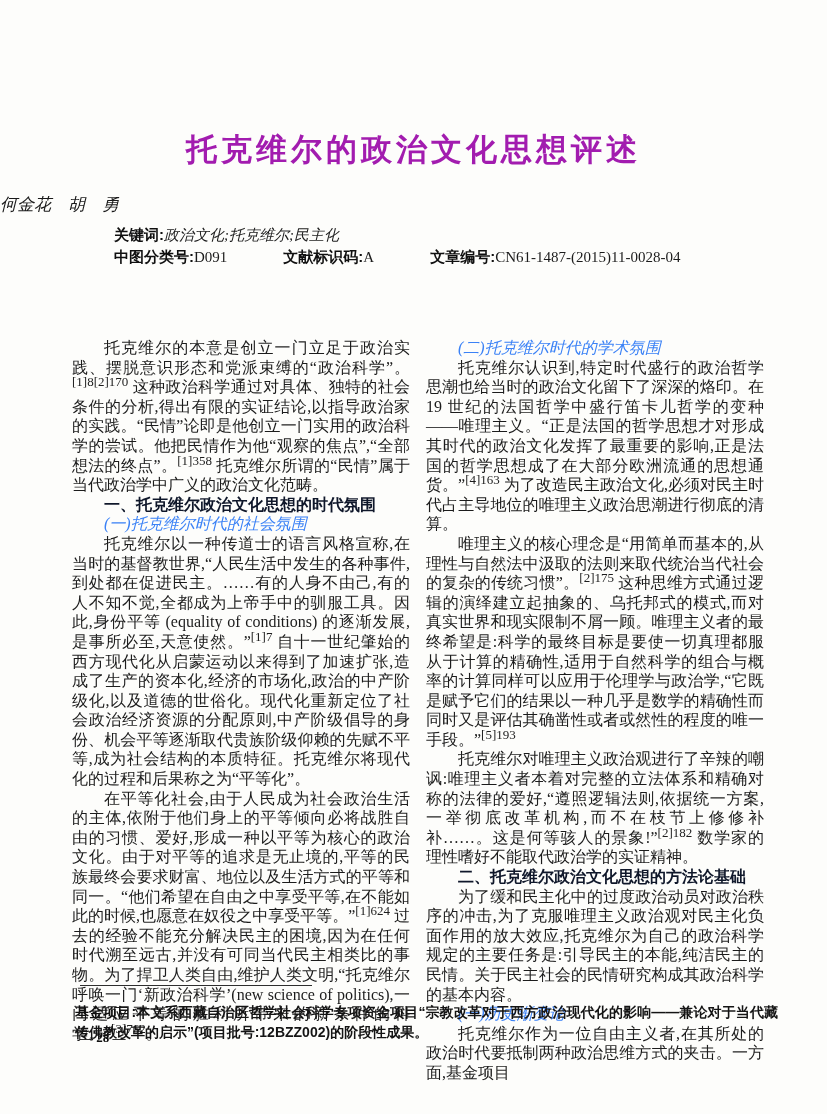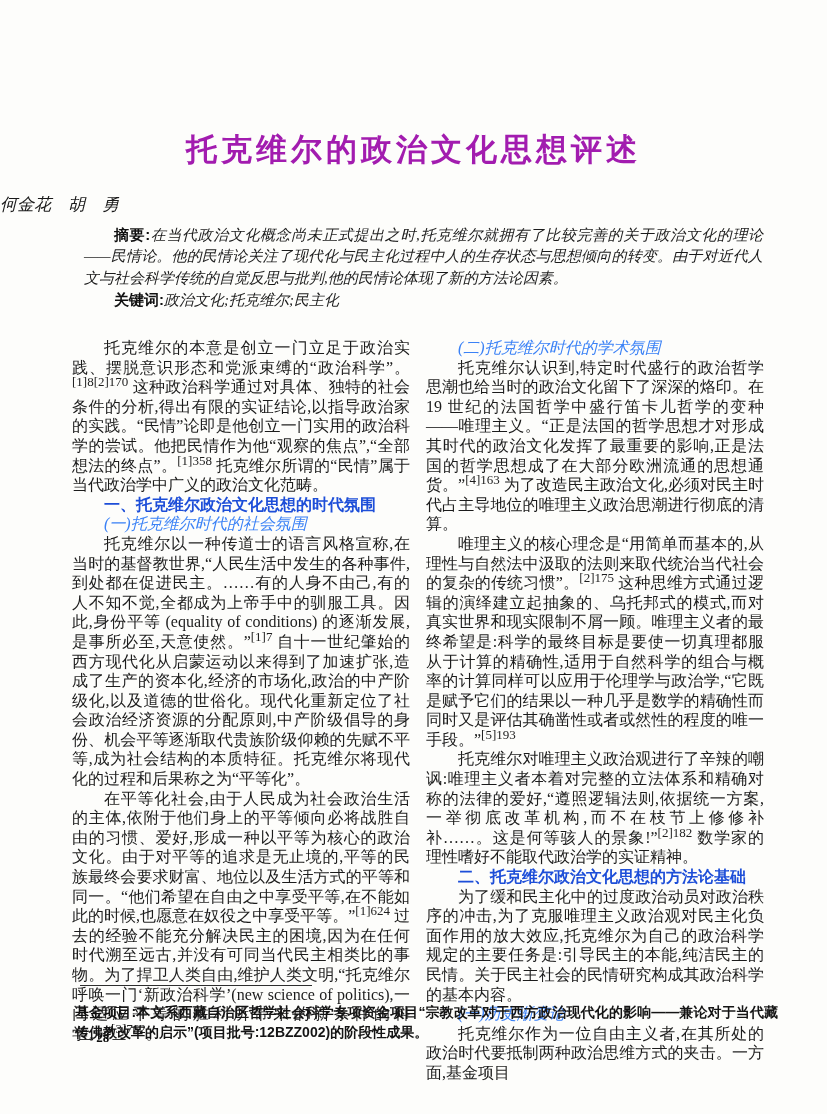--- a/index.html
+++ b/index.html
@@ -36,21 +36,21 @@
     display:flex;gap:16px;
   }
   .col{width:338px;}
   .para{
     margin:0;text-indent:2em;text-align:justify;
     font-size:16px;line-height:19.6px;color:#1c1c1c;
   }
   .para sup{font-size:13px;line-height:0;vertical-align:super;letter-spacing:0;}
   .s-h{
     font-family:"Liberation Sans","DejaVu Sans",sans-serif;
-    font-weight:bold;color:#1d4ed8;
+    font-weight:bold;color:#0f172a;
   }
   .s-sub{font-style:italic;color:#3b82f6;}
   .foot-rule{
     position:absolute;top:985px;left:80px;width:232px;height:0;
     border-top:1.6px solid #2e2e2e;
   }
   .fund{
     position:absolute;top:991px;left:63px;width:703px;margin:12px;
     font-size:14px;line-height:19.5px;text-align:justify;
     font-family:"Liberation Sans","DejaVu Sans",sans-serif;
@@ -64,22 +64,24 @@
 </head>
 <body>
 
 <div class="page">
 
   <h1 class="title">托克维尔的政治文化思想评述</h1>
 
   <div class="authors">何金花　胡　勇</div>
 
   <div class="frontmatter">
-    <p class="fm-line"><span class="lbl">摘要:</span><span>在当代政治文化概念尚未正式提出之时,托克维尔就拥有了比较完善的关于政治文化的理论——民情论。他的民情论关注了现代化与民主化过程中人的生存状态与思想倾向的转变。由于对近代人文与社会科学传统的自觉反思与批判,他的民情论体现了新的方法论因素。</span></p>
     <p class="fm-line"><span class="lbl">关键词:</span><span>政治文化;托克维尔;民主化</span></p>
+    <p class="fm-line cls">
+      <span class="pair"><span class="lbl">中图分类号:</span><span>D091</span></span><span class="pair"><span class="lbl">文献标识码:</span><span>A</span></span><span class="pair"><span class="lbl">文章编号:</span><span>CN61-1487-(2015)11-0028-04</span></span>
+    </p>
   </div>
 
   <div class="columns">
     <div class="col">
         <p class="para s-body">托克维尔的本意是创立一门立足于政治实践、摆脱意识形态和党派束缚的“政治科学”。<sup>[1]8[2]170</sup> 这种政治科学通过对具体、独特的社会条件的分析,得出有限的实证结论,以指导政治家的实践。“民情”论即是他创立一门实用的政治科学的尝试。他把民情作为他“观察的焦点”,“全部想法的终点”。<sup>[1]358</sup> 托克维尔所谓的“民情”属于当代政治学中广义的政治文化范畴。</p>
         <p class="para s-h">一、托克维尔政治文化思想的时代氛围</p>
         <p class="para s-sub">(一)托克维尔时代的社会氛围</p>
         <p class="para s-body">托克维尔以一种传道士的语言风格宣称,在当时的基督教世界,“人民生活中发生的各种事件,到处都在促进民主。……有的人身不由己,有的人不知不觉,全都成为上帝手中的驯服工具。因此,身份平等 (equality of conditions) 的逐渐发展,是事所必至,天意使然。”<sup>[1]7</sup> 自十一世纪肇始的西方现代化从启蒙运动以来得到了加速扩张,造成了生产的资本化,经济的市场化,政治的中产阶级化,以及道德的世俗化。现代化重新定位了社会政治经济资源的分配原则,中产阶级倡导的身份、机会平等逐渐取代贵族阶级仰赖的先赋不平等,成为社会结构的本质特征。托克维尔将现代化的过程和后果称之为“平等化”。</p>
         <p class="para s-body">在平等化社会,由于人民成为社会政治生活的主体,依附于他们身上的平等倾向必将战胜自由的习惯、爱好,形成一种以平等为核心的政治文化。由于对平等的追求是无止境的,平等的民族最终会要求财富、地位以及生活方式的平等和同一。“他们希望在自由之中享受平等,在不能如此的时候,也愿意在奴役之中享受平等。”<sup>[1]624</sup> 过去的经验不能充分解决民主的困境,因为在任何时代溯至远古,并没有可同当代民主相类比的事物。为了捍卫人类自由,维护人类文明,“托克维尔呼唤一门‘新政治科学’(new science of politics),一门适应平等的胜利所带来的新条件的科学。”<sup>[3]762</sup>。</p>
       </div>

